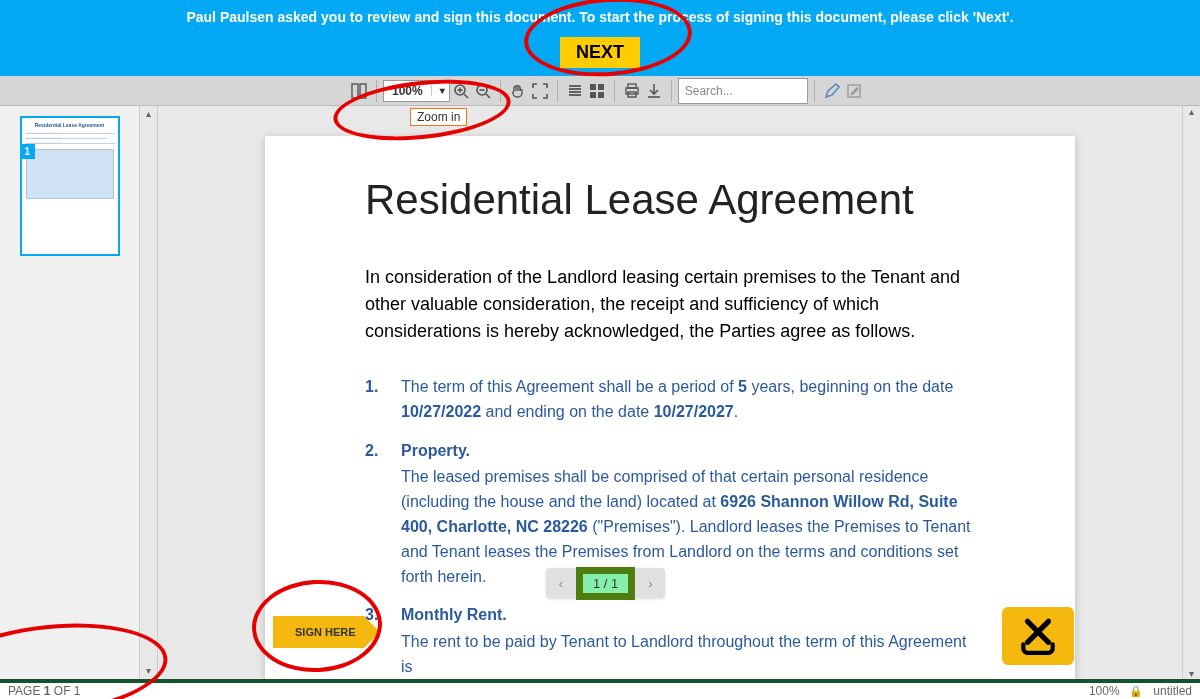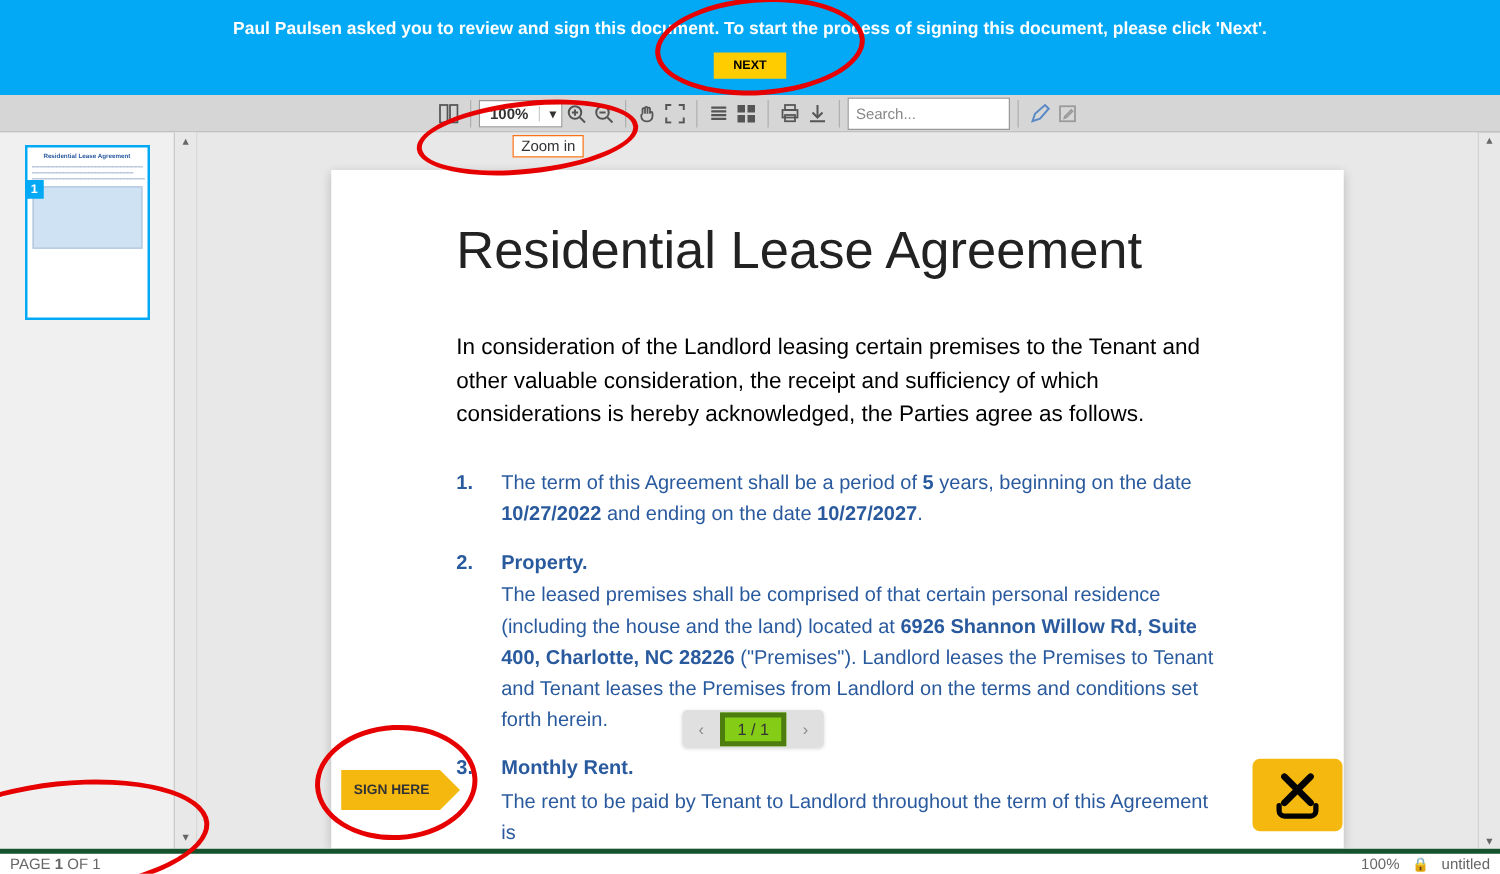--- a/index.html
+++ b/index.html
@@ -1,21 +1,21 @@
 <!DOCTYPE html>
 <html><head>
 <meta charset="utf-8">
 <style>
   * { box-sizing: border-box; margin: 0; padding: 0; }
   body { font-family: "Segoe UI", Arial, sans-serif; font-size: 13px; color: #333; background: #fff; width: 1200px; height: 699px; overflow: hidden; position: relative; }
 
   
   .banner { background: #03a9f4; color: #fff; height: 76px; display: flex; flex-direction: column; align-items: center; justify-content: center; gap: 12px; }
   .banner-text { font-weight: 600; font-size: 14px; }
-  .next-btn { background: #ffcc00; color: #000; border: none; padding: 5px 16px; font-weight: 700; font-size: 10px; cursor: pointer; }
+  .next-btn { background: #ffcc00; color: #000; border: none; padding: 5px 16px; font-weight: 700; font-size: 18px; cursor: pointer; }
 
   
   .toolbar { background: #d6d6d6; height: 30px; display: flex; align-items: center; padding: 0 8px; border-bottom: 1px solid #bbb; position: relative; }
   .tb-sep { width: 1px; height: 22px; background: #b0b0b0; margin: 0 6px; }
   .tb-btn { width: 22px; height: 22px; display: flex; align-items: center; justify-content: center; cursor: pointer; }
   .tb-btn svg { width: 16px; height: 16px; }
   .zoom-select { display: flex; align-items: center; background: #fff; border: 1px solid #999; height: 22px; }
   .zoom-select span { padding: 0 8px; font-weight: 700; font-size: 12px; }
   .zoom-select .chev { width: 18px; text-align: center; border-left: 1px solid #ccc; font-size: 10px; }
   .search-box { background: #fff; border: 1px solid #999; height: 26px; width: 130px; padding: 0 6px; font-size: 12px; color: #888; display: flex; align-items: center; }
@@ -40,31 +40,31 @@
   .doc-title { font-family: "Segoe UI Light", "Segoe UI", sans-serif; font-size: 42px; font-weight: 300; color: #222; margin-bottom: 40px; }
   .preamble { color: #000000; font-size: 18px; line-height: 1.5; margin-bottom: 30px; font-family: "Segoe UI", sans-serif; }
   .terms { color: #2a5a9e; font-size: 16px; line-height: 1.55; }
   .terms ol { list-style: none; counter-reset: item; }
   .terms li { counter-increment: item; margin-bottom: 14px; position: relative; padding-left: 36px; }
   .terms li::before { content: counter(item) "."; position: absolute; left: 0; font-weight: 700; }
   .terms .heading { font-weight: 700; display: block; margin-bottom: 2px; }
   .terms b { font-weight: 700; }
 
   
-  .sign-tag { position: absolute; left: 273px; top: 616px; background: #f5b80e; height: 32px; display: flex; align-items: center; padding: 0 8px 0 10px; font-size: 11px; font-weight: 700; color: #333; cursor: pointer; z-index: 4; }
+  .sign-tag { position: absolute; left: 273px; top: 616px; background: #f5b80e; height: 32px; display: flex; align-items: center; padding: 0 8px 0 22px; font-size: 11px; font-weight: 700; color: #333; cursor: pointer; z-index: 4; }
   .sign-tag::after { content: ""; position: absolute; right: -16px; top: 0; border-top: 16px solid transparent; border-bottom: 16px solid transparent; border-left: 16px solid #f5b80e; }
 
   
   .sig-box { position: absolute; right: 126px; top: 607px; width: 72px; height: 58px; background: #f5b80e; border-radius: 6px; display: flex; align-items: center; justify-content: center; cursor: pointer; z-index: 4; }
   .sig-box svg { width: 42px; height: 42px; }
 
   
   .page-nav { position: absolute; left: 546px; top: 568px; background: #e0e0e0; border-radius: 4px; display: flex; align-items: center; height: 30px; padding: 0 4px; gap: 4px; z-index: 4; box-shadow: 0 1px 3px rgba(0,0,0,0.15); }
   .page-nav .arrow { width: 22px; height: 22px; display: flex; align-items: center; justify-content: center; color: #888; cursor: pointer; }
-  .page-nav .current { background: #84cc16; border: 4px solid #4d7c0f; padding: 2px 10px; font-size: 13px; }
+  .page-nav .current { background: #86efac; border: 7px solid #4d7c0f; padding: 2px 10px; font-size: 13px; }
 
   
   .status { position: absolute; bottom: 0; left: 0; right: 0; height: 20px; background: #fff; border-top: 4px solid #14532d; display: flex; align-items: center; justify-content: space-between; padding: 0 8px; font-size: 12px; color: #666; }
   .status-right { display: flex; align-items: center; gap: 10px; }
   .lock { font-size: 11px; }
 
   
   .anno { position: absolute; border: 4px solid #e60000; border-radius: 50%; pointer-events: none; z-index: 10; }
   .a1 { left: 524px; top: -2px; width: 168px; height: 78px; transform: rotate(-4deg); }
   .a2 { left: 333px; top: 81px; width: 178px; height: 58px; transform: rotate(-6deg); }

